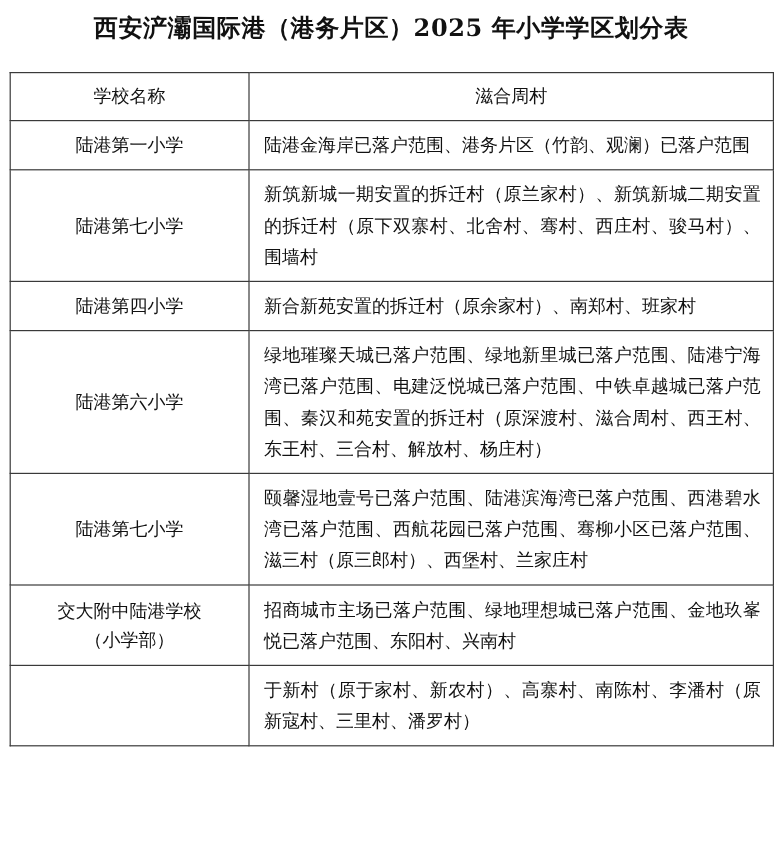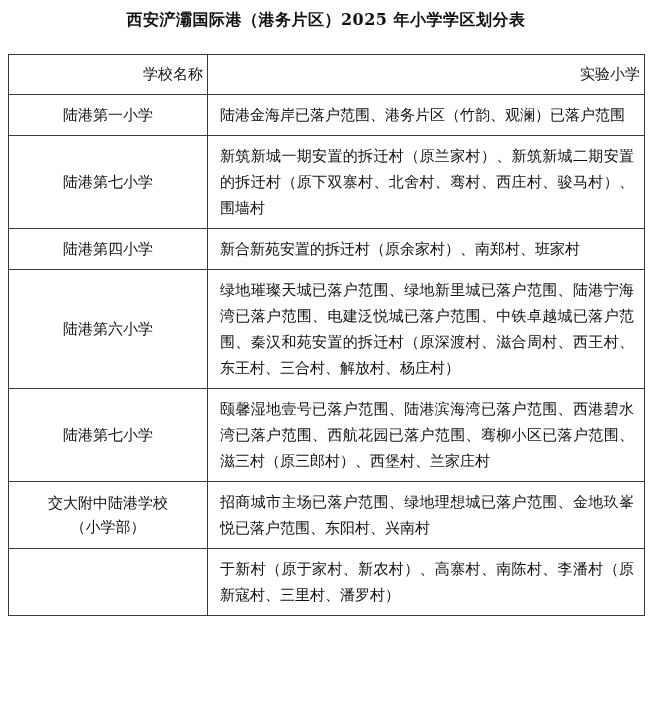--- a/index.html
+++ b/index.html
@@ -14,21 +14,21 @@
     -webkit-font-smoothing: antialiased;
   }
   .page {
     width: 652px;
     min-height: 709px;
     background: #ffffff;
     box-sizing: border-box;
     padding-top: 8px;
   }
   .doc-title {
-    font-size: 16px;
+    font-size: 20px;
     font-weight: bold;
     text-align: center;
     margin: 2px 0 0 0;
     letter-spacing: 0.5px;
   }
   table.schools-table {
     border-collapse: collapse;
     table-layout: fixed;
     width: 637px;
     margin: 23px 0 0 8px;
@@ -37,21 +37,21 @@
   .schools-table td {
     border: 1px solid #3a3a3a;
     box-sizing: border-box;
     font-size: 15px;
     vertical-align: middle;
   }
   .schools-table col.col-school { width: 199px; }
   .schools-table th {
     font-weight: normal;
     height: 40px;
-    text-align: right;
+    text-align: center;
     padding: 2px 4px;
   }
   td.cell-school {
     text-align: center;
     padding: 6px 21px;
     height: 40px;
     line-height: 24px;
   }
   td.cell-range {
     text-align: justify;
@@ -68,21 +68,21 @@
   <h1 class="doc-title">西安浐灞国际港（港务片区）2025 年小学学区划分表</h1>
 
   <table class="schools-table">
     <colgroup>
       <col class="col-school">
       <col class="col-range">
     </colgroup>
     <thead>
       <tr>
         <th>学校名称</th>
-        <th>实验小学</th>
+        <th>滋合周村</th>
       </tr>
     </thead>
     <tbody id="table-body">
   <tr>
     <td class="cell-school">
       <div class="school-line1">陆港第一小学</div>
 
     </td>
     <td class="cell-range">陆港金海岸已落户范围、港务片区（竹韵、观澜）已落户范围</td>
   </tr>

